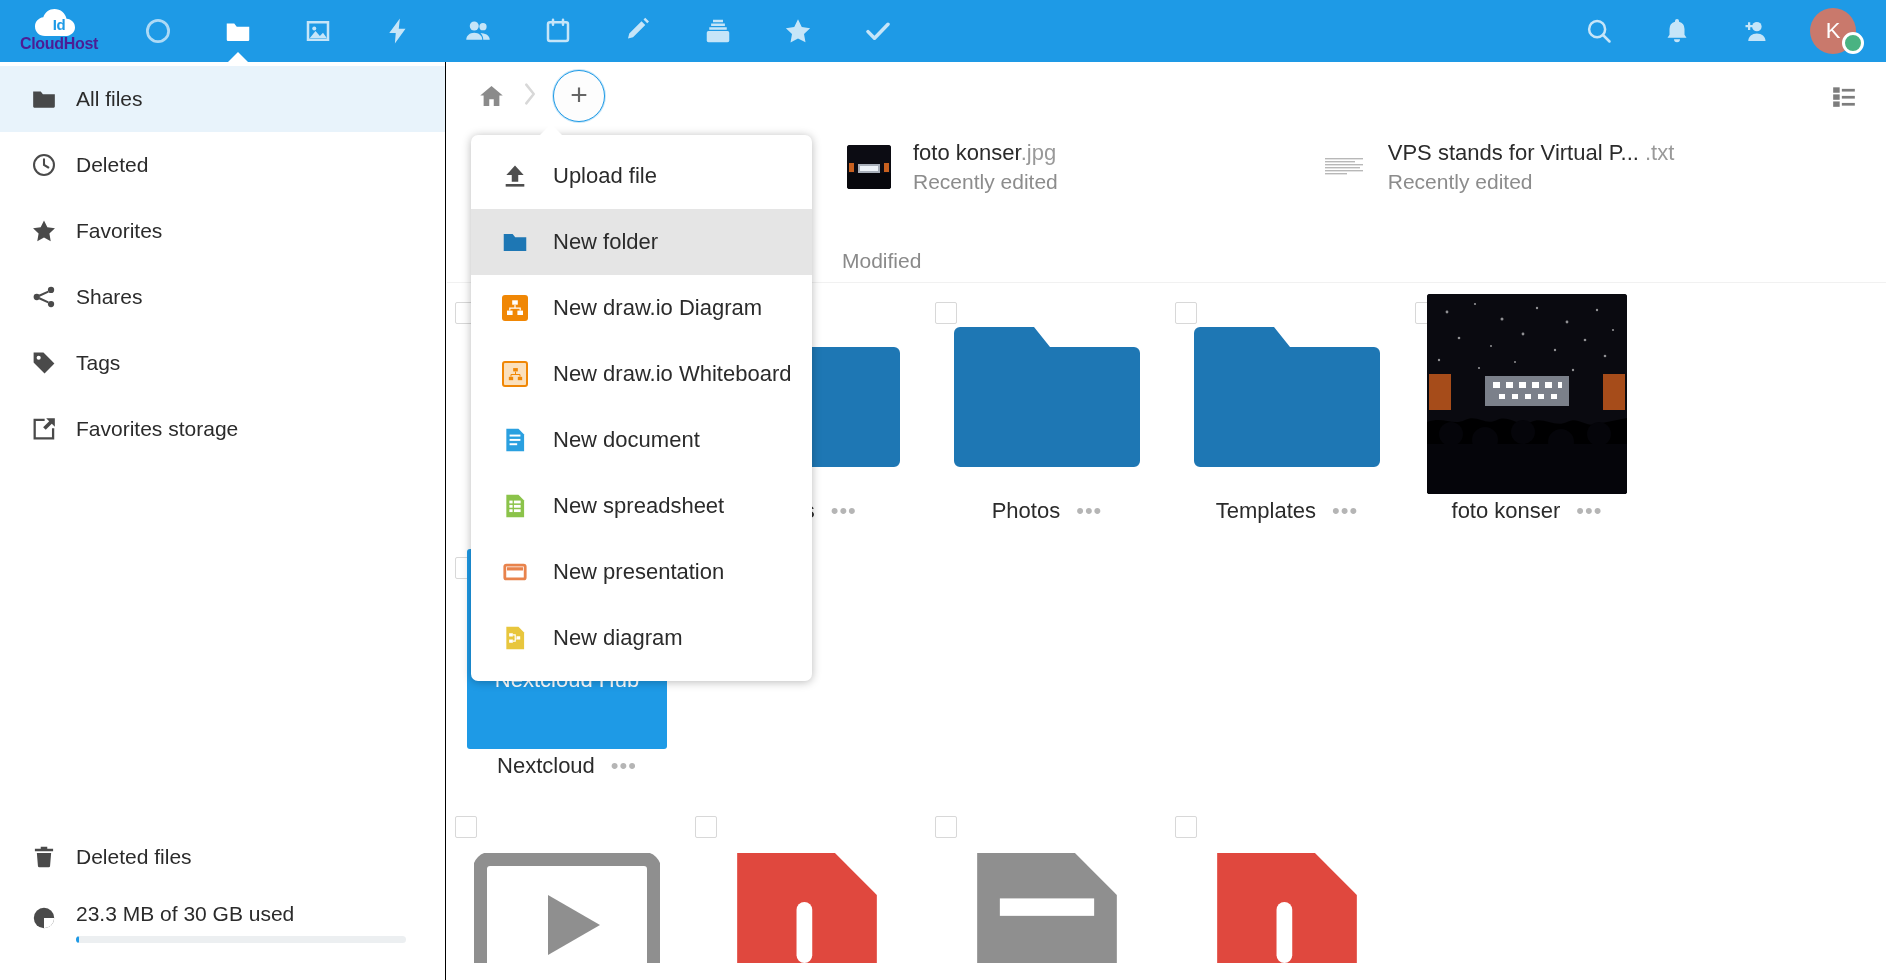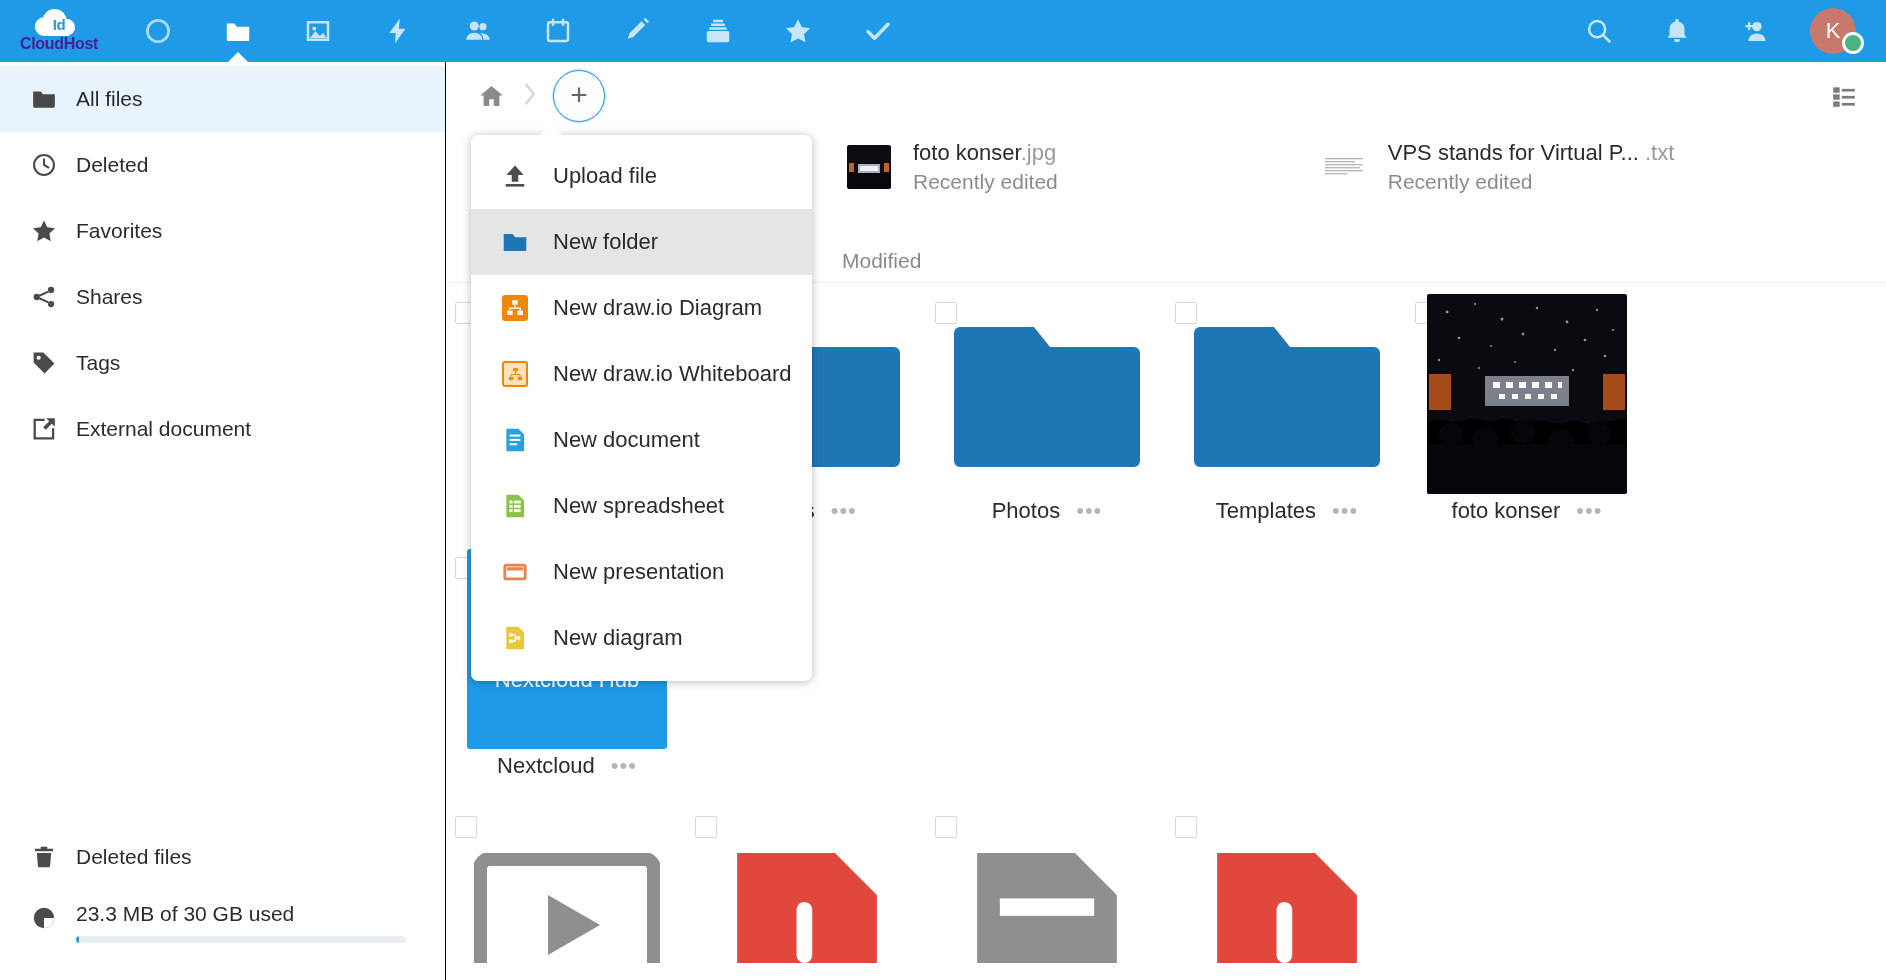--- a/index.html
+++ b/index.html
@@ -353,21 +353,21 @@
       <span class="side-label">Tags</span>
     </div>
 
     <div class="side-item">
       <span class="side-ico">
         <svg width="26" height="26" viewBox="0 0 24 24">
             <path fill="none" stroke="#2b2b2b" stroke-width="2.1" d="M12.6 3.6H3.4v17h17v-9.2"></path>
             <path fill="#2b2b2b" d="M14 2h8v8l-2.8-2.8-5.6 5.6-2.4-2.4 5.6-5.6z"></path>
           </svg>
       </span>
-      <span class="side-label">External document</span>
+      <span class="side-label">Favorites storage</span>
     </div>
   </div>
 
   <div class="side-bottom">
     <div class="side-item">
       <span class="side-ico">
         <svg width="26" height="26" viewBox="0 0 24 24">
             <path fill="#2b2b2b" d="M9 2.6h6v1.8h5.4v2.2H3.6V4.4H9z"></path>
             <path fill="#2b2b2b" d="M5.4 8.2h13.2l-1 12.1a1.3 1.3 0 0 1-1.3 1.2H7.7a1.3 1.3 0 0 1-1.3-1.2z"></path>
           </svg>

